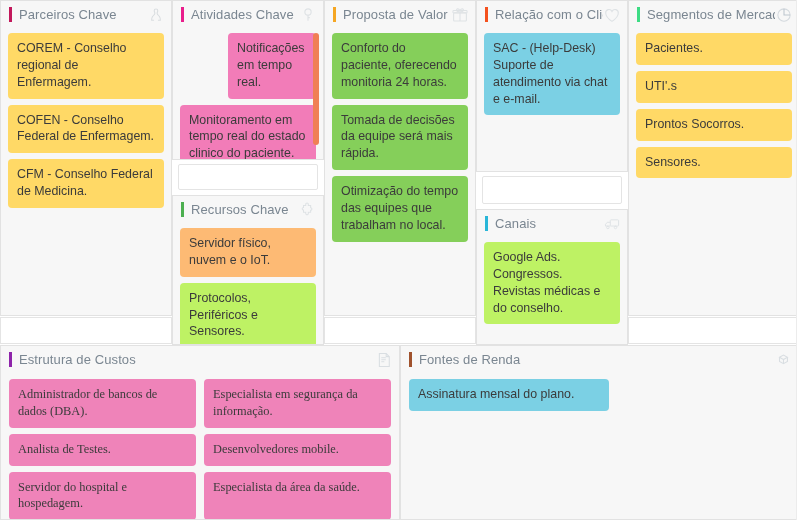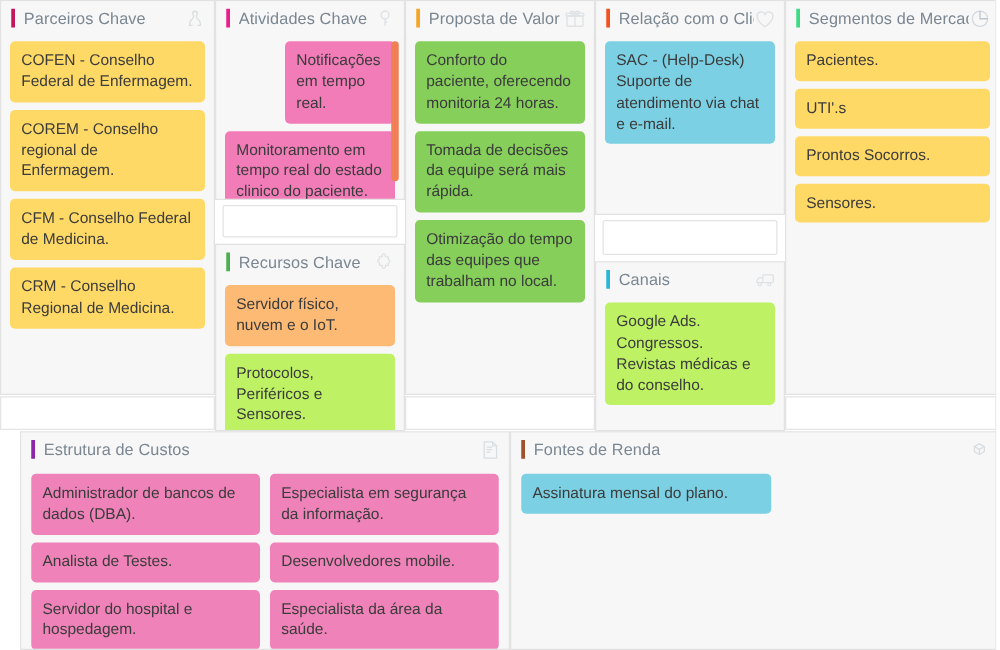--- a/index.html
+++ b/index.html
@@ -111,32 +111,31 @@
     width: 6px; height: 112px;
     background: #f07f55;
     border-radius: 3px;
   }
 
   
   .bottom {
     display: flex;
     flex: 1 1 auto;
     min-height: 0;
-    padding-left: 16px;
   }
   .col-costs   { width: 400px; }
   .col-revenue { width: 400px; }
 
   .two-col-body {
     display: flex; flex-wrap: wrap;
     align-content: flex-start;
     gap: 6px 8px;
     padding: 6px 8px 8px 8px;
   }
-  .two-col-body > .card { width: calc(50% - 4px); }
+  .two-col-body > .card { width: calc(50% - 4px); font-family: Liberation Serif, serif; }
 
   .one-col-body {
     padding: 6px 8px 8px 8px;
   }
   .one-col-body > .card { width: 200px; }
   .edge-right {
     position: absolute;
     top: 0; right: 0;
     width: 4px; height: 520px;
     background: #ffffff;
@@ -157,24 +156,23 @@
           <span class="block-title">Parceiros Chave</span>
           <span class="head-icon">
             <svg width="18" height="18" viewBox="0 0 24 24" fill="none" stroke="#d8dcdf" stroke-width="1.4">
               <path d="M12 4c-1.6 0-2.4 1.1-2.4 2.3 0 1.2.9 2 .9 3.2 0 2-2.3 3.2-3.4 5.1-.8 1.4-.9 2.9-.9 4.4h3.2"></path>
               <path d="M12 4c1.6 0 2.4 1.1 2.4 2.3 0 1.2-.9 2-.9 3.2 0 2 2.3 3.2 3.4 5.1.8 1.4.9 2.9.9 4.4h-3.2"></path>
               <circle cx="12" cy="6" r="0"></circle>
             </svg>
           </span>
         </div>
         <div class="block-body">
+          <div class="card c-yellow" style="background: rgb(255, 217, 102);">COREM - Conselho regional de Enfermagem.</div>
           <div class="card c-yellow" style="background: rgb(255, 217, 102);">COFEN - Conselho Federal de Enfermagem.</div>
-          <div class="card c-yellow" style="background: rgb(255, 217, 102);">COREM - Conselho regional de Enfermagem.</div>
           <div class="card c-yellow" style="background: rgb(255, 217, 102);">CFM - Conselho Federal de Medicina.</div>
-          <div class="card c-yellow" style="background: rgb(255, 217, 102);">CRM - Conselho Regional de Medicina.</div>
         </div>
       </div>
       <div class="dropstrip"></div>
     </div>
 
     <div class="col col-mid">
       <div class="block split-top">
         <div class="block-head">
           <span class="accent" style="background:#e91e8c"></span>
           <span class="block-title">Atividades Chave</span>

